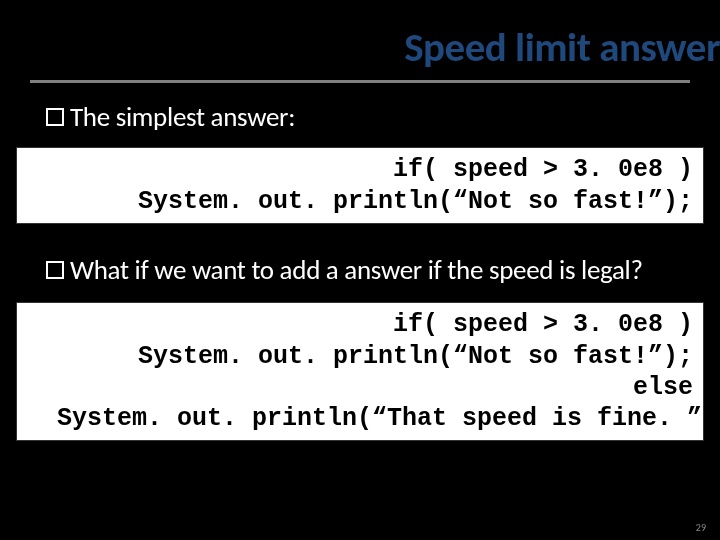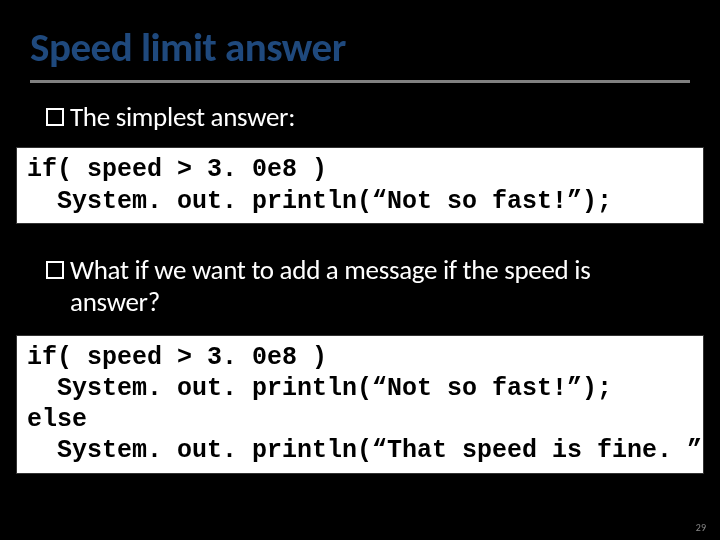--- a/index.html
+++ b/index.html
@@ -7,20 +7,21 @@
   body {
     background: #000;
     font-family: "Segoe UI", "Calibri", Arial, sans-serif;
     overflow: hidden;
     position: relative;
   }
   .slide {
     width: 720px;
     height: 540px;
     position: relative;
+    text-align: right;
   }
   .title {
     color: #1f497d;
     font-size: 41px;
     font-weight: 600;
     padding: 22px 0 0 30px;
     letter-spacing: -0.5px;
   }
   .title-underline {
     height: 3px;
@@ -80,21 +81,21 @@
   <div class="bullet-row">
     <div class="bullet-box"></div>
     <div class="bullet-text">The simplest answer:</div>
   </div>
 
   <div class="code-block">if( speed &gt; 3. 0e8 )
   System. out. println(“Not so fast!”);</div>
 
   <div class="bullet-row second">
     <div class="bullet-box"></div>
-    <div class="bullet-text">What if we want to add a message if the speed is answer?</div>
+    <div class="bullet-text">What if we want to add a answer if the speed is legal?</div>
   </div>
 
   <div class="code-block second">if( speed &gt; 3. 0e8 )
   System. out. println(“Not so fast!”);
 else
   System. out. println(“That speed is fine. ”);</div>
 
   <div class="page-num">29</div>
 
 </div>

